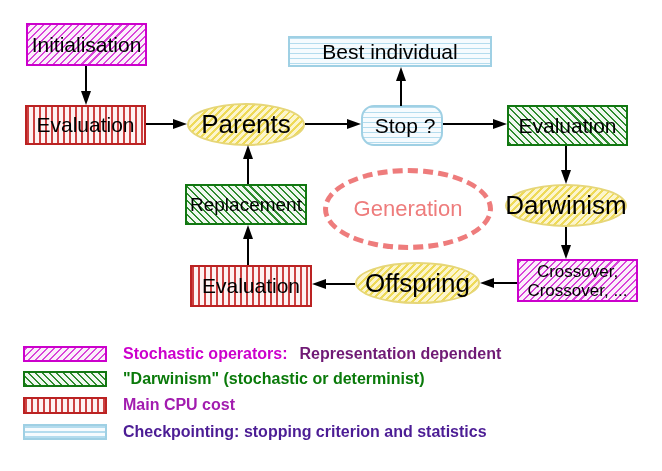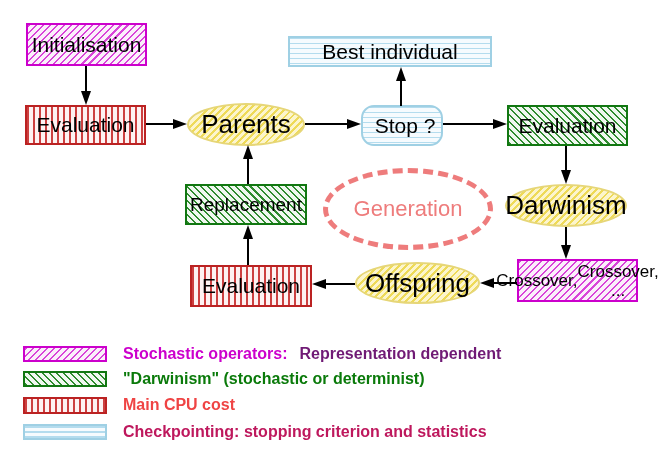--- a/index.html
+++ b/index.html
@@ -26,43 +26,43 @@
   }
   .cyan-hstripe{
     border:2px solid #9fd0e4;
     background:repeating-linear-gradient(180deg,#b4dcee 0,#b4dcee 1.5px,#f6fbfe 1.5px,#f6fbfe 5px);
   }
   .yellow-hatch{
     border:2px solid #e6d678;
     background:repeating-linear-gradient(135deg,#eeda58 0,#eeda58 2px,#fcf5cd 2px,#fcf5cd 5px);
   }
   .rounded{border-radius:13px;}
-  .two-line{flex-direction:row;font-size:17px;line-height:19px;}
+  .two-line{flex-direction:column;font-size:17px;line-height:19px;}
   .gen-ellipse{
     position:absolute;left:323px;top:168px;width:170px;height:82px;box-sizing:border-box;
     border:5px dashed #ee7c7c;border-radius:50%;
     display:flex;align-items:center;justify-content:center;
     color:#ee7c7c;font-size:22px;
   }
   
   .hline{position:absolute;height:2px;background:#000;}
   .vline{position:absolute;width:2px;background:#000;}
   .arr{position:absolute;width:0;height:0;}
   .arr-up{border-left:5px solid transparent;border-right:5px solid transparent;border-bottom:14px solid #000;}
   .arr-down{border-left:5px solid transparent;border-right:5px solid transparent;border-top:14px solid #000;}
   .arr-left{border-top:5px solid transparent;border-bottom:5px solid transparent;border-right:14px solid #000;}
   .arr-right{border-top:5px solid transparent;border-bottom:5px solid transparent;border-left:14px solid #000;}
   
   .swatch{position:absolute;left:23px;width:84px;height:16px;box-sizing:border-box;}
   .legend-text{position:absolute;left:123px;font-size:16px;font-weight:bold;white-space:nowrap;}
   .lg-magenta{color:#cc00cc;}
   .lg-yellow{color:#701a75;margin-left:12px;}
   .lg-green{color:#0a7a0a;}
-  .lg-red{color:#ef4444;}
-  .lg-cyan{color:#be185d;}
+  .lg-red{color:#a21caf;}
+  .lg-cyan{color:#4c1d95;}
 </style>
 </head>
 <body>
 
 <div id="canvas">
 
   <div class="node box magenta-hatch" style="left:26px;top:23px;width:121px;height:43px;">
     <span>Initialisation</span>
   </div>
 

